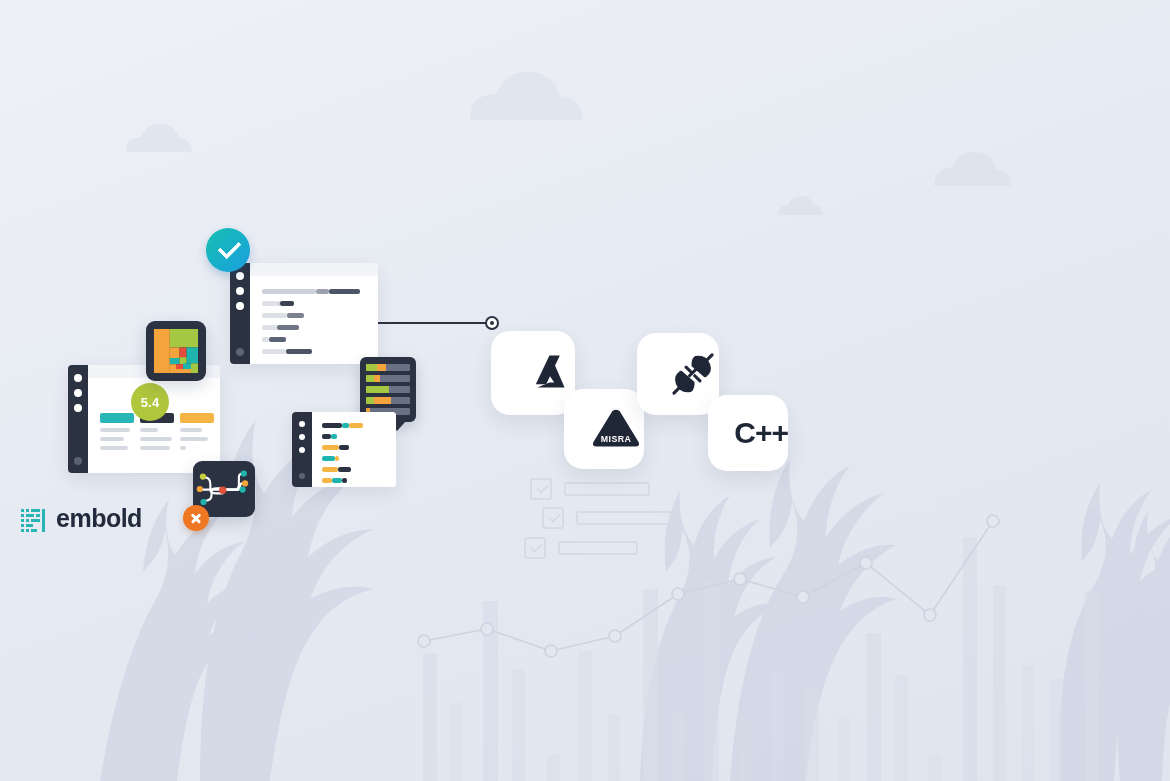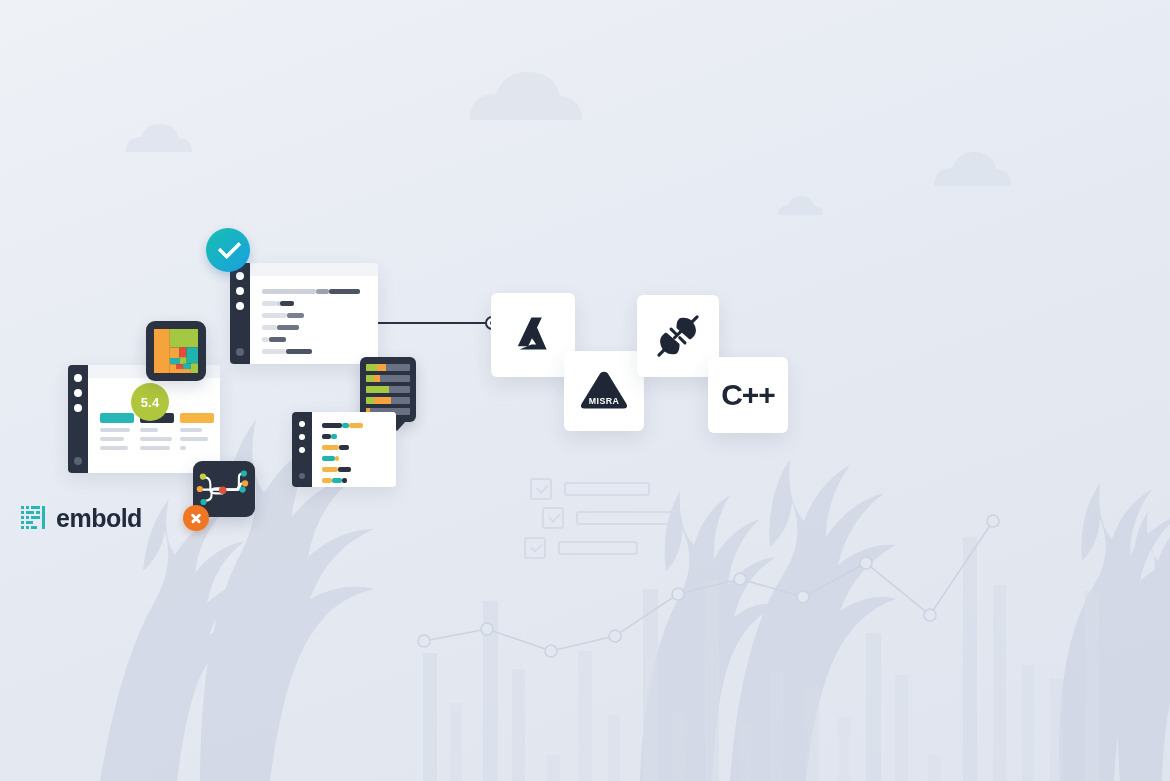--- a/index.html
+++ b/index.html
@@ -109,43 +109,43 @@
     border-left: 9px solid transparent; border-right: 9px solid transparent;
     border-top: 10px solid #2b3242;
   }
   .tip-row { height: 7px; margin-bottom: 4px; background: #6a7185; border-radius: 1px;
              position: relative; overflow: hidden; }
   .tip-row:last-child { margin-bottom: 0; }
   .tip-fill { position: absolute; left: 0; top: 0; bottom: 0; }
 
   
   .tile {
-    position: absolute; background: #fff; border-radius: 6px;
+    position: absolute; background: #fff; border-radius: 19px;
     box-shadow: 0 8px 20px rgba(40,55,90,.10);
-    display: flex; align-items: center; justify-content: center;
+    display: flex; align-items: center; justify-content: flex-end; margin-top: 38px;
   }
   .tile-cpp { font-size: 30px; font-weight: bold; color: #1f2636; letter-spacing: -1px; }
 
   
   .conn-line { position: absolute; height: 1.6px; background: #2b3242; }
   .conn-node {
     position: absolute; width: 14px; height: 14px; border-radius: 50%;
     border: 2px solid #2b3242; background: #fff;
   }
   .conn-node::after {
     content: ""; position: absolute; left: 3px; top: 3px;
     width: 4px; height: 4px; border-radius: 50%; background: #2b3242;
   }
 
   
   .col-head { height: 10px; border-radius: 2px; }
   .col-line { height: 4px; background: #d5d9e2; border-radius: 2px; margin-top: 5px; }
 
   
-  .logo { position: absolute; display: flex; align-items: flex-start; gap: 7px; }
+  .logo { position: absolute; display: flex; align-items: flex-end; gap: 7px; }
   .logo-word { font-size: 25px; font-weight: bold; color: #222b3d; letter-spacing: -.5px; }
 </style>
 </head>
 <body>
 
 <div id="stage">
 
   <div class="bg-layer">
 
     <svg width="1170" height="781" style="position:absolute;inset:0;">

